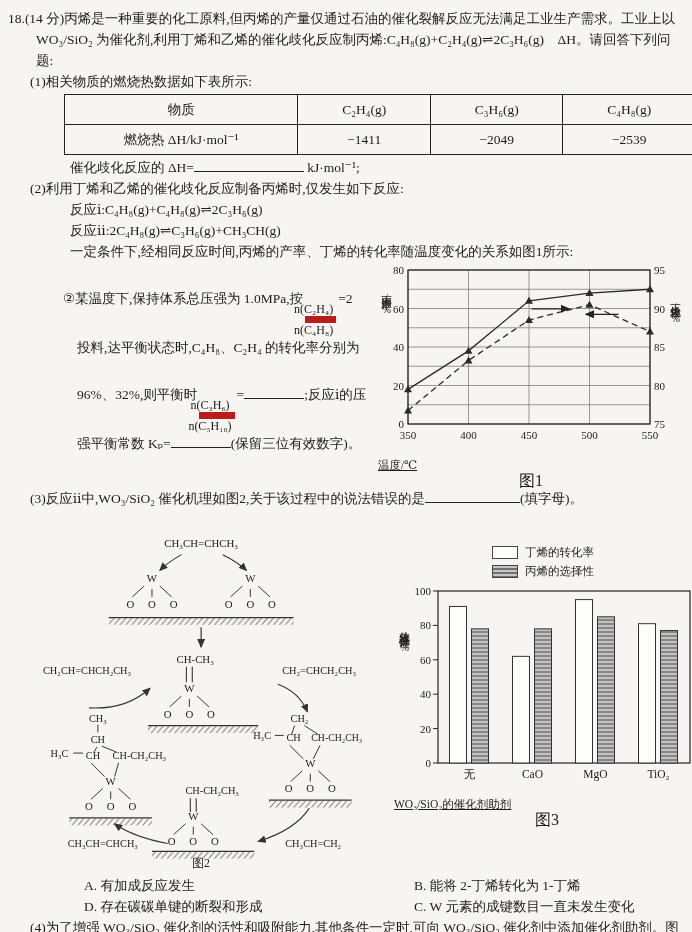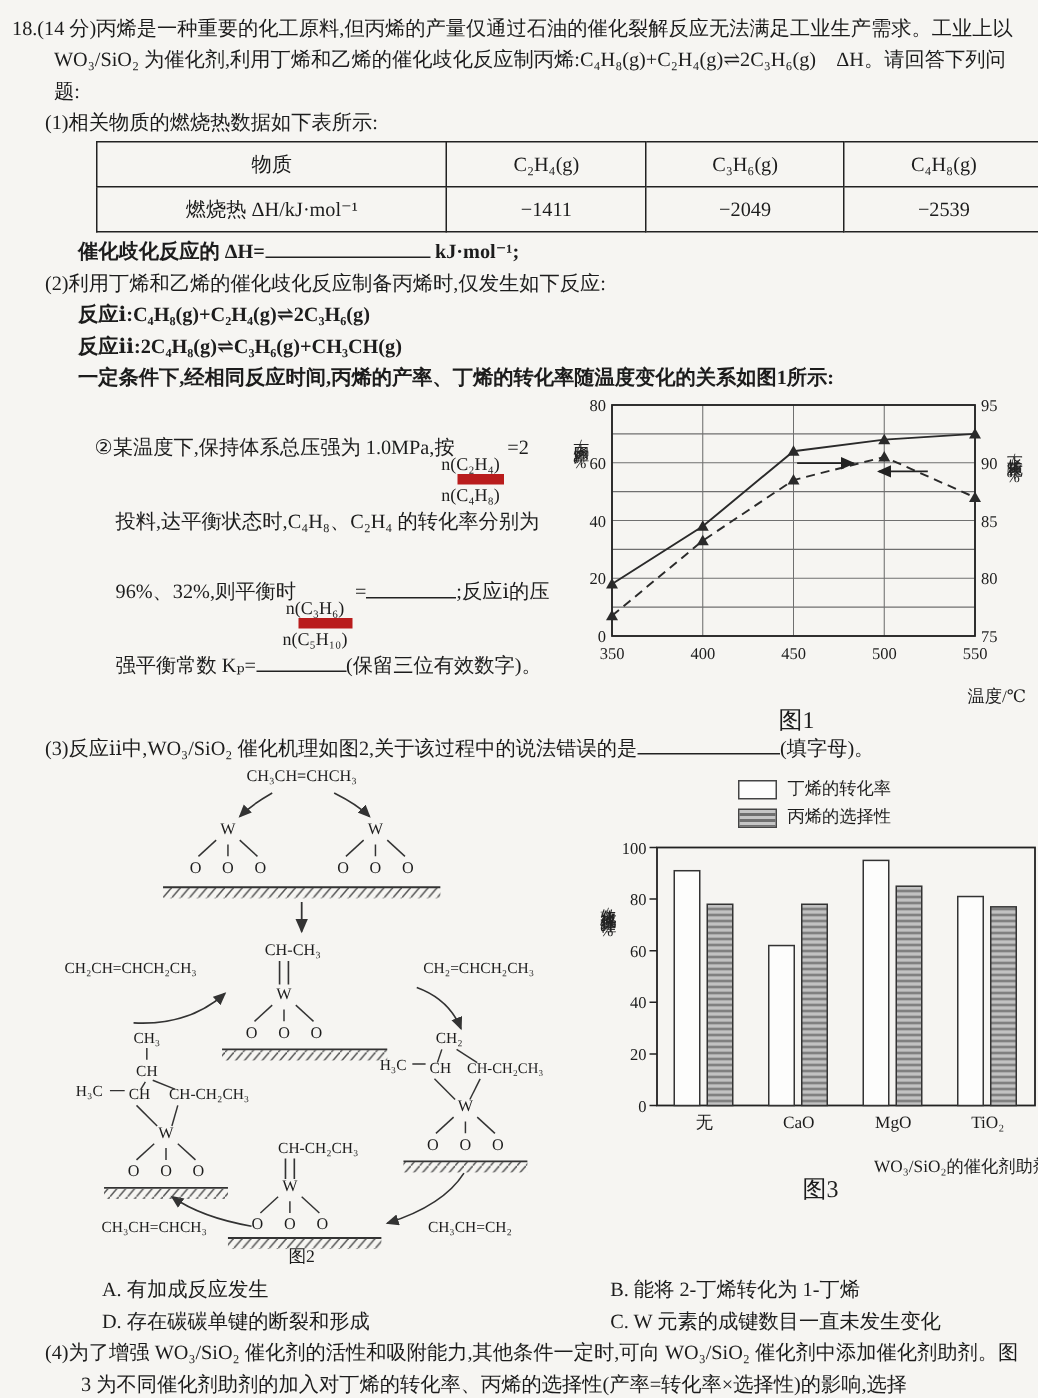--- a/index.html
+++ b/index.html
@@ -6,48 +6,48 @@
   body{
     width:692px;height:932px;overflow:hidden;
     background:#f6f5f2;color:#1c1c1c;
     font-family:"Liberation Serif","DejaVu Serif","DejaVu Sans",serif;
     font-size:13.5px;line-height:21px;
   }
   .page{box-sizing:border-box;width:692px;height:932px;padding:8px 8px 0 8px;}
   .q-intro{padding-left:28px;text-indent:-28px;}
   .part{margin-left:22px;}
   .hang{padding-left:24px;text-indent:-24px;}
-  .indent34{margin-left:22px;font-weight:bold;}
+  .indent34{margin-left:40px;}
   .blank{display:inline-block;border-bottom:1px solid #222;height:13px;vertical-align:baseline;}
   .w60{width:60px;} .w75{width:75px;} .w110{width:110px;} .w150{width:150px;} .w190{width:190px;} .w95{width:95px;}
   table.heat{border-collapse:collapse;margin:2px 0 2px 34px;width:632px;}
   table.heat td,table.heat th{border:1px solid #222;text-align:center;height:29px;font-weight:normal;padding:0 4px;font-size:13.5px;}
   table.heat .c0{width:37%;}
   .two-col{display:flex;gap:10px;align-items:flex-start;}
   .col-left{width:352px;}
   .subq{padding-left:47px;text-indent:-14px;margin-left:0;}
   .frac{display:inline-block;vertical-align:middle;text-align:center;font-size:12px;line-height:14px;margin:0 2px;}
   .frac .num{display:block;border-bottom:7px solid #b91c1c;padding:0 3px;margin-top:40px;}
   .frac .den{display:block;padding:0 3px;}
   .fig1{width:308px;position:relative;padding-top:2px;}
   .vlabel{position:absolute;writing-mode:vertical-rl;text-orientation:upright;font-size:10.5px;letter-spacing:1px;color:#222;}
   .fig1 .vl-left{left:-2px;top:26px;}
   .fig1 .vl-right{right:-2px;top:34px;}
-  .fig-xlabel{text-align:right;font-size:11.5px;line-height:15px;}
+  .fig-xlabel{text-align:left;font-size:11.5px;line-height:15px;text-decoration:underline;}
   .fig-caption{text-align:center;font-size:16px;line-height:15px;}
-  .fig-row{display:flex;gap:8px;align-items:flex-start;margin-left:2px;}
+  .fig-row{display:flex;gap:8px;align-items:flex-start;margin-left:2px;margin-top:26px;}
   .fig2-wrap{width:356px;}
   .fig3{width:306px;padding-top:8px;}
   .legend{margin:0 0 2px 98px;}
   .leg-row{display:flex;align-items:center;gap:7px;font-size:11.5px;line-height:19px;}
   .swatch{width:26px;height:13px;border:1px solid #444;background:#fdfdfc;box-sizing:border-box;}
   .swatch.hatched{background:repeating-linear-gradient(180deg,#c6c6c6 0 2px,#707070 2px 4px);}
   .fig3-plotwrap{position:relative;}
   .fig3 .vl-left{left:0px;top:40px;}
-  .options{display:grid;grid-template-columns:55% 45%;margin-left:38px;line-height:21px;}
+  .options{display:grid;grid-template-columns:55% 45%;margin-left:54px;line-height:21px;}
   svg text{font-family:"Liberation Serif","DejaVu Serif","DejaVu Sans",serif;fill:#1c1c1c;}
 </style>
 </head>
 <body>
 
 <div class="page">
 
   <div class="q-intro"><span>18.</span><span>(14 分)丙烯是一种重要的化工原料,但丙烯的产量仅通过石油的催化裂解反应无法满足工业生产需求。工业上以 WO₃/SiO₂ 为催化剂,利用丁烯和乙烯的催化歧化反应制丙烯:C₄H₈(g)+C₂H₄(g)⇌2C₃H₆(g)　ΔH。请回答下列问题:</span></div>
 
   <div class="part">
@@ -68,21 +68,21 @@
       </tr>
     </tbody>
       </table>
     <div class="indent34">
       <span>催化歧化反应的 ΔH=</span><span class="blank w110"></span> <span>kJ·mol⁻¹;</span>
     </div>
   </div>
 
   <div class="part">
     <div>(2)利用丁烯和乙烯的催化歧化反应制备丙烯时,仅发生如下反应:</div>
-    <div class="indent34">反应ⅰ:C₄H₈(g)+C₂H₄(g)⇌2C₃H₆(g)</div>
+    <div class="indent34">反应ⅰ:C₄H₈(g)+C₄H₈(g)⇌2C₃H₆(g)</div>
     <div class="indent34">反应ⅱ:2C₄H₈(g)⇌C₃H₆(g)+CH₃CH(g)</div>
     <div class="indent34">一定条件下,经相同反应时间,丙烯的产率、丁烯的转化率随温度变化的关系如图1所示:</div>
 
     <div class="two-col">
       <div class="col-left">
         <div class="subq">
           <span>②某温度下,保持体系总压强为 1.0MPa,按</span><span class="frac"><span class="num">n(C₂H₄)</span><span class="den">n(C₄H₈)</span></span><span>=2 投料,达平衡状态时,C₄H₈、C₂H₄ 的转化率分别为 96%、32%,则平衡时</span><span class="frac"><span class="num">n(C₃H₆)</span><span class="den">n(C₅H₁₀)</span></span><span>=</span><span class="blank w60"></span><span>;反应ⅰ的压强平衡常数 Kₚ=</span><span class="blank w60"></span><span>(保留三位有效数字)。</span>
         </div>
       </div>
 

